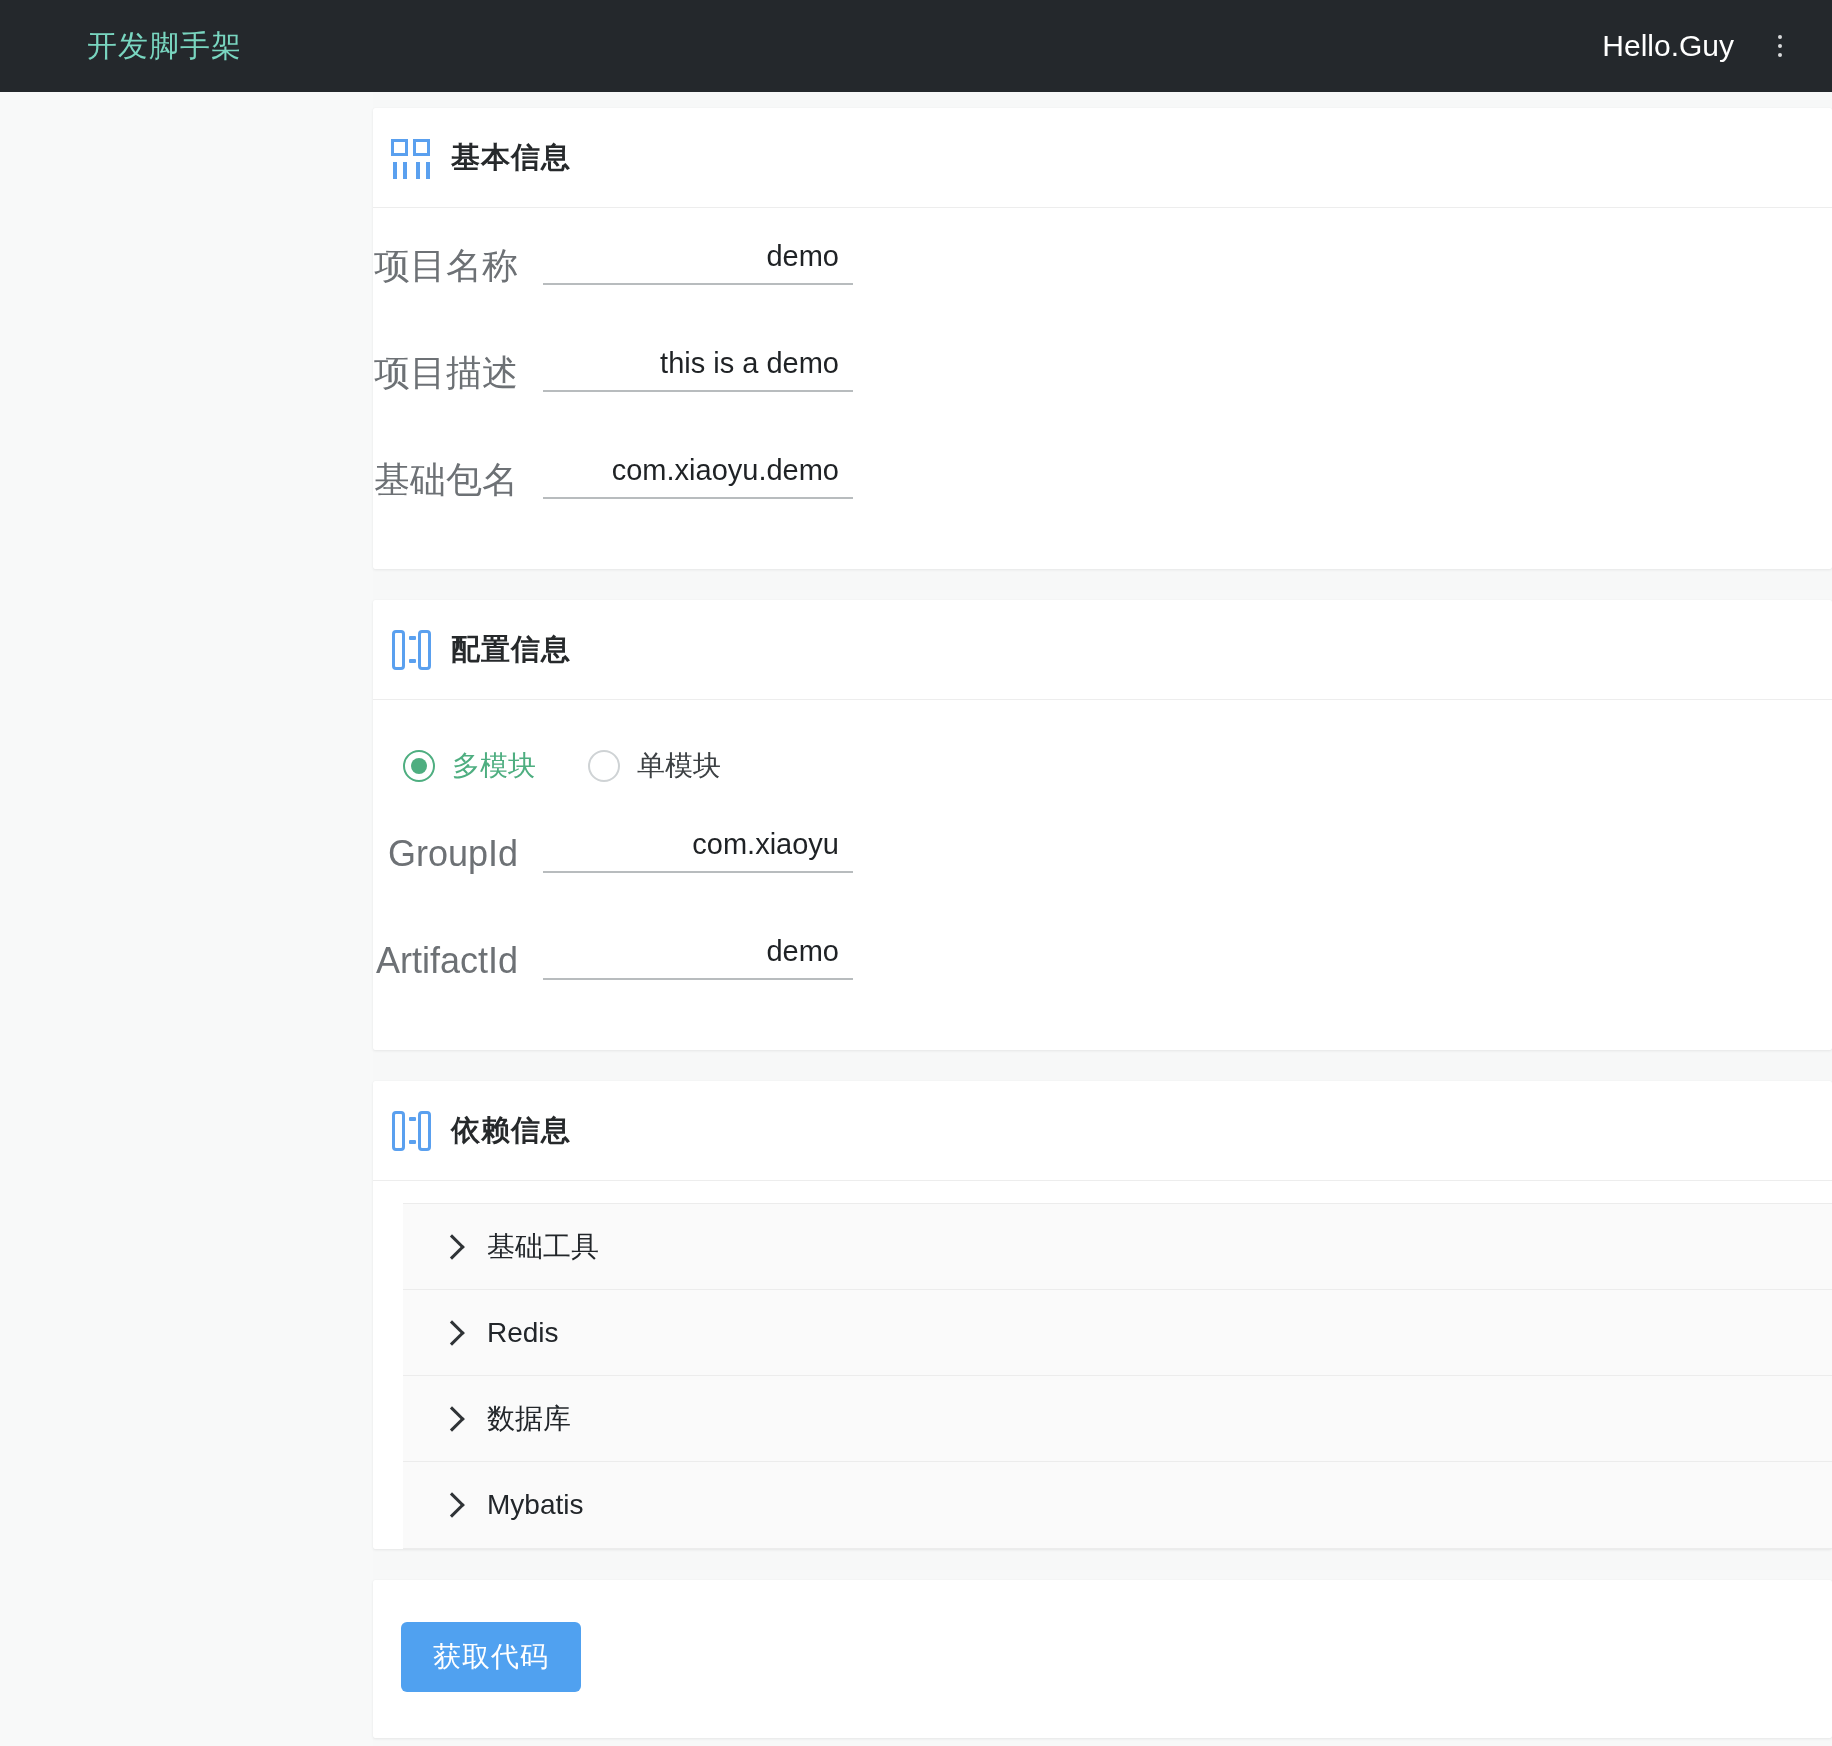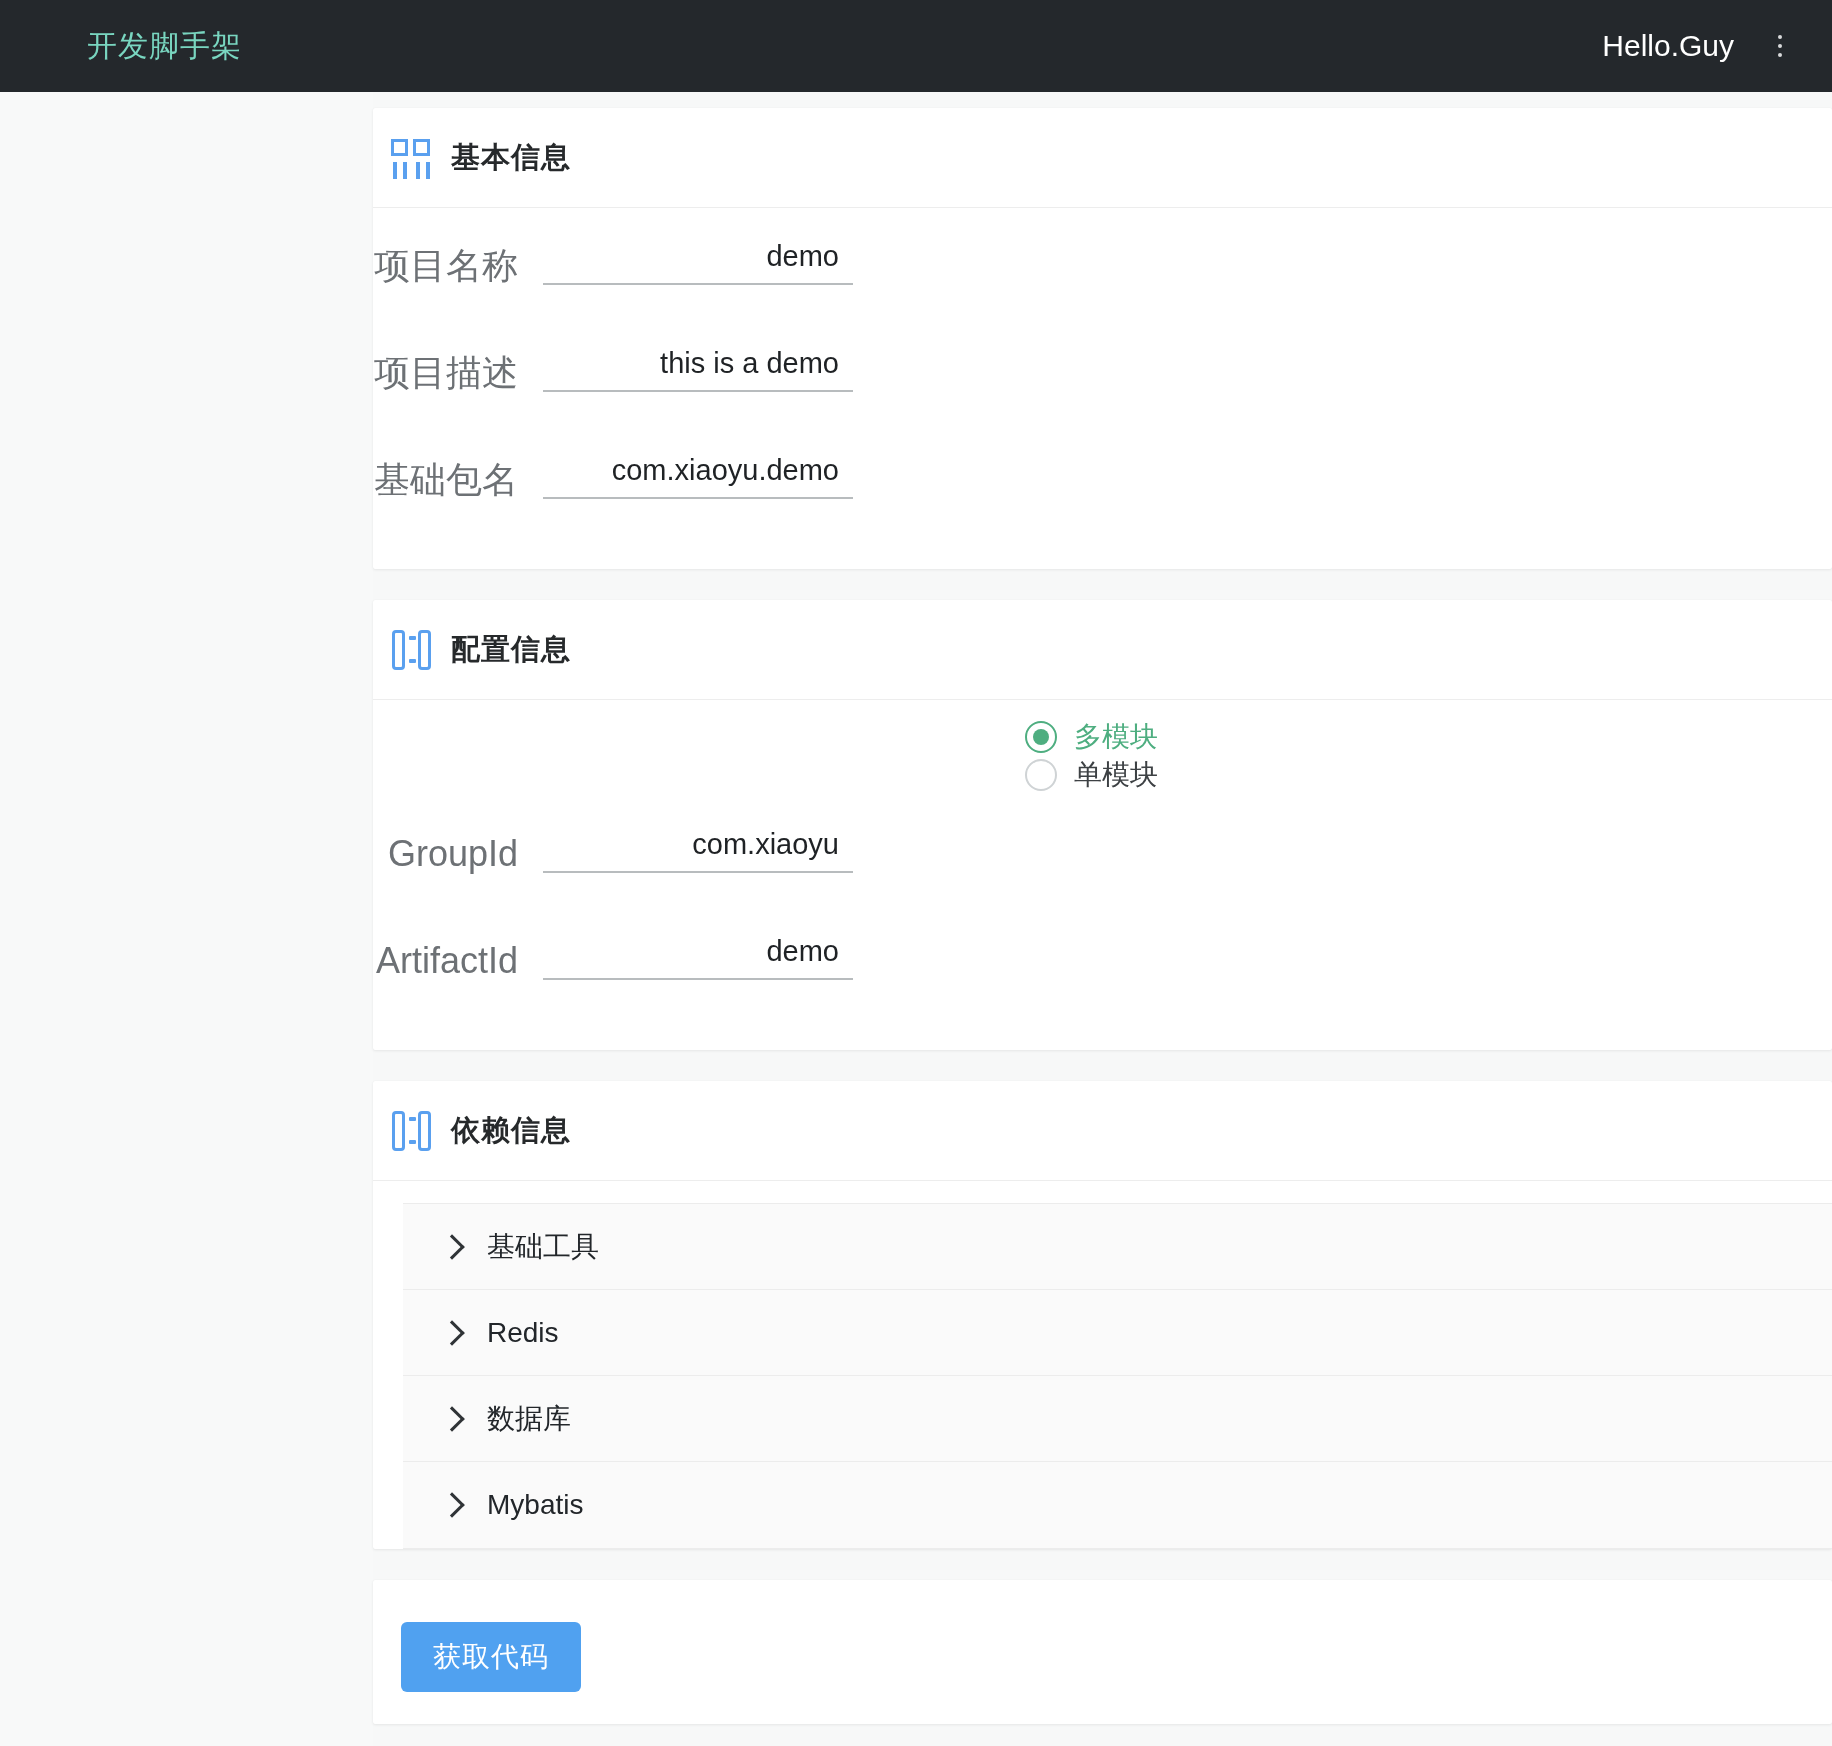--- a/index.html
+++ b/index.html
@@ -192,21 +192,20 @@
     text-align: right;
   }
   .input-line.wide { width: 310px; }
 
   
   .radio-group {
     display: flex;
     align-items: center;
     padding-left: 30px;
     height: 96px;
-    flex-direction: column;
   }
   .radio-item {
     display: flex;
     align-items: center;
     cursor: pointer;
     margin-right: 52px;
   }
   .radio-mark {
     width: 32px;
     height: 32px;
@@ -261,21 +260,21 @@
     flex: none;
   }
   .collapse-label {
     margin-left: 26px;
     font-size: 28px;
     color: #22262a;
     white-space: nowrap;
   }
 
   
-  .submit-card { padding: 42px 0 32px 28px; }
+  .submit-card { padding: 42px 0 46px 28px; }
   .btn-primary {
     background: #50a1f0;
     color: #ffffff;
     border: none;
     border-radius: 6px;
     font-size: 28px;
     font-family: "Liberation Sans", "DejaVu Sans", sans-serif;
     padding: 0 32px;
     height: 70px;
     cursor: pointer;

